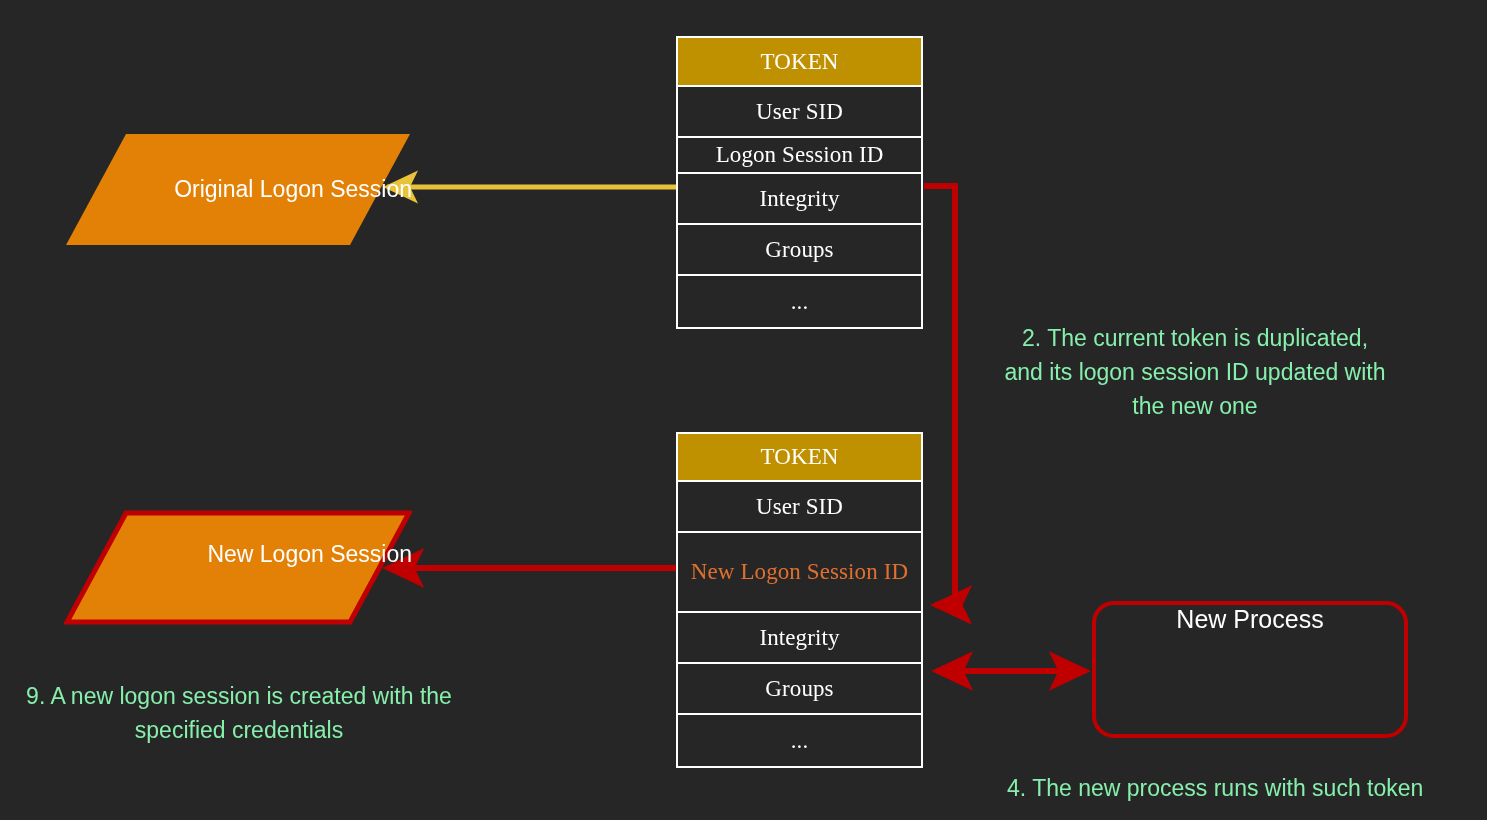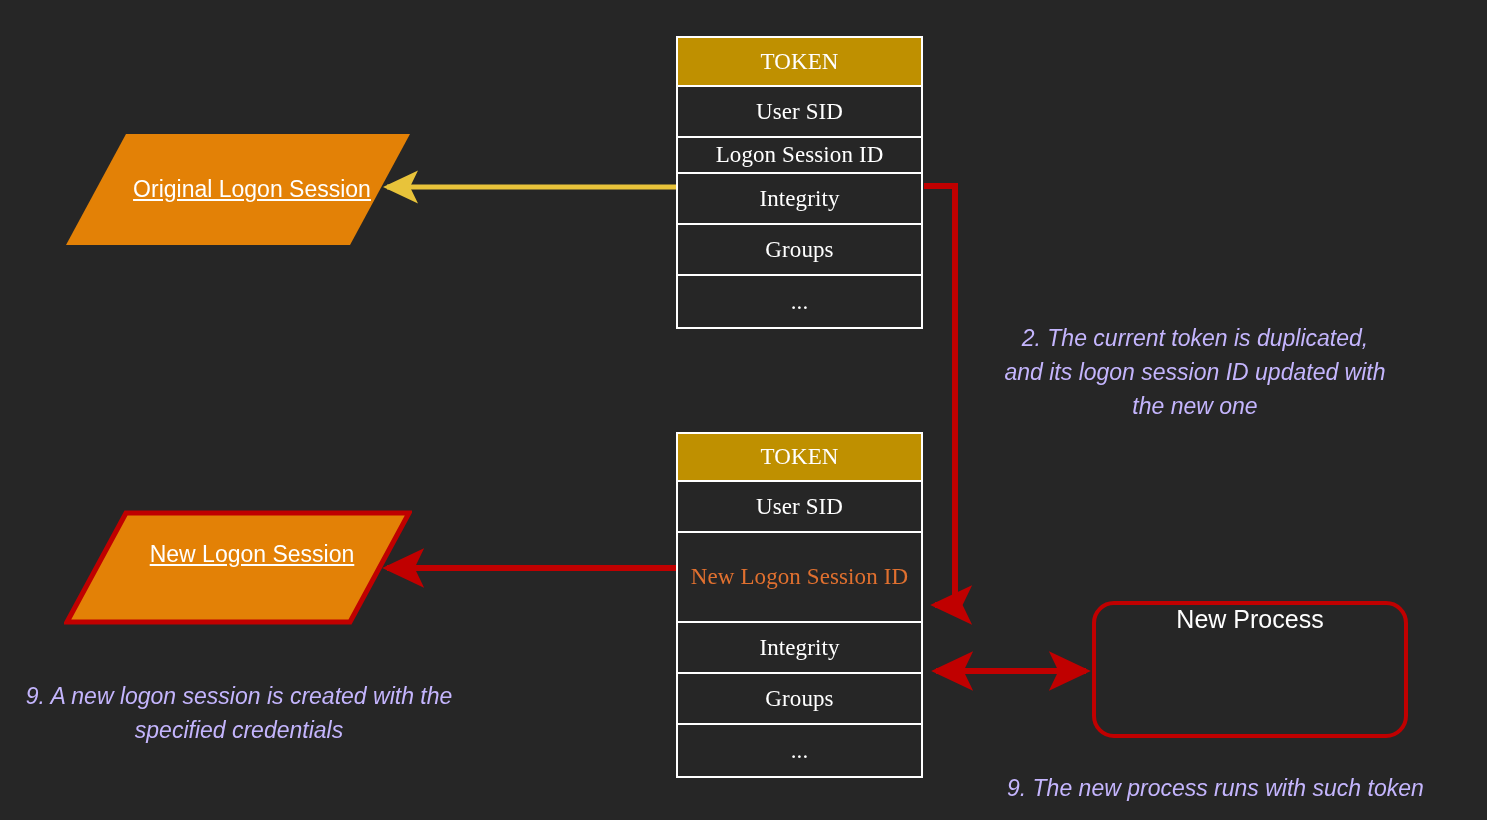--- a/index.html
+++ b/index.html
@@ -64,43 +64,42 @@
   #token1 .r0 { height: 49px; }
   #token1 .r1 { height: 51px; }
   #token1 .r2 { height: 36px; }
   #token1 .r3 { height: 51px; }
   #token1 .r4 { height: 51px; }
   #token1 .r5 { height: 51px; }
 
   #token2 { left: 676px; top: 432px; }
   #token2 .r0 { height: 48px; }
   #token2 .r1 { height: 51px; }
-  #token2 .r2 { height: 90px; }
+  #token2 .r2 { height: 80px; }
   #token2 .r3 { height: 51px; }
   #token2 .r4 { height: 51px; }
   #token2 .r5 { height: 51px; }
 
   
   .parallelogram {
     position: absolute;
     display: flex;
     align-items: center;
     justify-content: center;
   }
   .parallelogram .plabel {
     position: relative;
     z-index: 2;
-    text-align: center;
+    text-align: right;
     font-size: 23px;
     line-height: 1.32;
     color: #ffffff;
     width: 100%;
     padding-left: 28px;
     box-sizing: border-box;
-    text-decoration: underline;
   }
 
   #orig-session { left: 64px; top: 132px; width: 348px; height: 115px; }
   #new-session  { left: 64px; top: 510px; width: 348px; height: 88px; }
 
   
   #new-process {
     position: absolute;
     left: 1092px;
     top: 601px;
@@ -116,23 +115,22 @@
   #new-process .plabel {
     font-size: 25px;
     color: #ffffff;
   }
 
   
   .caption {
     position: absolute;
     font-size: 23px;
     line-height: 1.47;
-    color: #c4b5fd;
+    color: #86efac;
     text-align: center;
-    font-style: italic;
   }
   #caption-1 { left: 0px;    top: 680px; width: 478px; }
   #caption-2 { left: 1000px; top: 322px; width: 390px; }
   #caption-3 { left: 1007px; top: 772px; width: 480px; text-align: left; }
 </style>
 </head>
 <body>
 
 <div id="canvas">
 
@@ -189,15 +187,15 @@
     <div class="token-row r4">Groups</div>
     <div class="token-row r5">...</div>
   </div>
 
   <div id="new-process">
     <div class="plabel">New Process</div>
   </div>
 
   <div class="caption" id="caption-1">9. A new logon session is created with the specified credentials</div>
   <div class="caption" id="caption-2">2. The current token is duplicated, and its logon session ID updated with the new one</div>
-  <div class="caption" id="caption-3">9. The new process runs with such token</div>
+  <div class="caption" id="caption-3">4. The new process runs with such token</div>
 
 </div>
 
 </body></html>

